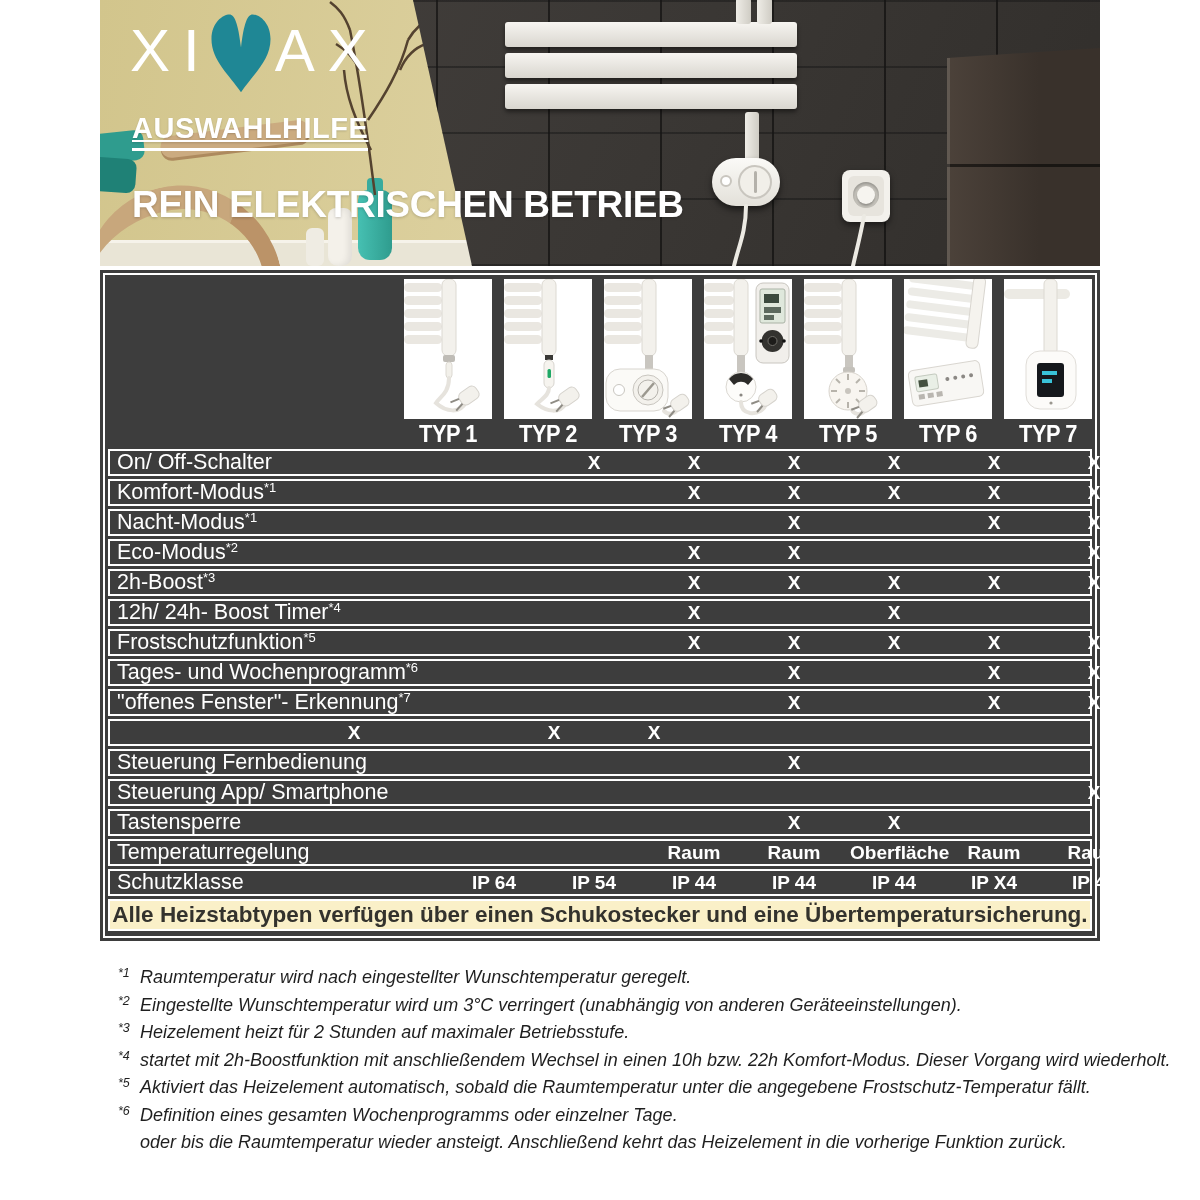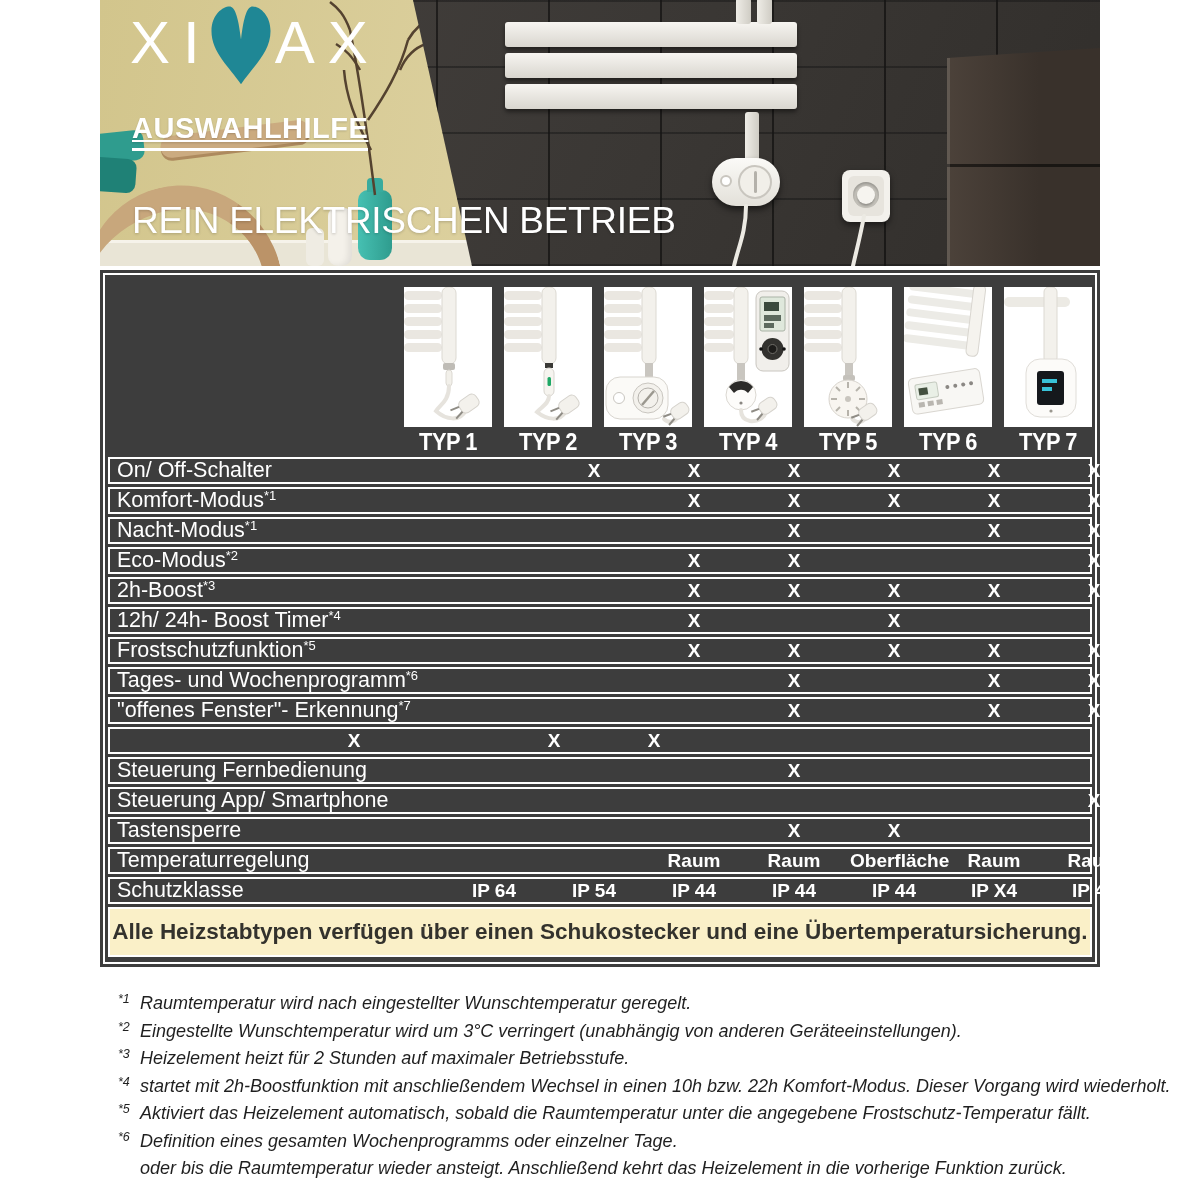--- a/index.html
+++ b/index.html
@@ -39,41 +39,41 @@
   .thermo .dial::after{content:"";position:absolute;left:14px;top:4px;width:3px;height:22px;background:#b4b1aa;border-radius:2px;}
   .thermo .btn{position:absolute;left:8px;top:17px;width:12px;height:12px;border-radius:50%;border:2px solid #c9c6bf;background:#fff;}
   .outlet{position:absolute;left:742px;top:170px;width:48px;height:52px;background:#f3f1ec;border-radius:8px;box-shadow:0 3px 6px rgba(0,0,0,.5);}
   .outlet .inner{position:absolute;inset:6px;background:#e7e4dd;border-radius:6px;}
   .outlet .socket{position:absolute;left:11px;top:12px;width:26px;height:26px;border-radius:50%;background:#d4d1c9;box-shadow:inset 0 2px 4px rgba(0,0,0,.35);}
   .outlet .plug{position:absolute;left:15px;top:16px;width:18px;height:18px;border-radius:50%;background:#f6f4ef;box-shadow:0 2px 3px rgba(0,0,0,.35);}
   .cabinet{position:absolute;left:847px;top:48px;width:153px;height:218px;background:linear-gradient(90deg,#4c423a,#39312b 60%);clip-path:polygon(0 10px,100% 0,100% 100%,0 100%);}
   .cabinet::before{content:"";position:absolute;left:0;top:116px;width:100%;height:3px;background:rgba(0,0,0,.55);}
   .cabinet::after{content:"";position:absolute;left:0;top:10px;width:3px;height:100%;background:rgba(255,255,255,.12);}
 
-  .logo{position:absolute;left:30px;top:0;display:flex;align-items:flex-start;color:#fff;}
+  .logo{position:absolute;left:30px;top:8px;display:flex;align-items:flex-start;color:#fff;}
   .logo .lt{font-size:60px;line-height:86px;letter-spacing:13px;font-weight:400;}
   .logo svg{margin:2px -2px 0 -8px;}
   .kicker{position:absolute;left:32px;top:112px;color:#fff;font-weight:bold;font-size:29px;letter-spacing:.5px;
           border-bottom:3px solid #fff;padding-bottom:3px;text-shadow:0 1px 2px rgba(0,0,0,.18);text-decoration:underline;}
   .title1{position:absolute;left:32px;top:152px;color:#fff;font-weight:bold;font-size:37px;letter-spacing:-.3px;text-shadow:0 1px 3px rgba(0,0,0,.2);}
-  .title2{position:absolute;left:32px;top:200px;color:#fff;font-weight:normal;font-size:37px;letter-spacing:-.3px;text-shadow:0 1px 3px rgba(0,0,0,.2);}
+  .title2{position:absolute;left:32px;top:184px;color:#fff;font-weight:bold;font-size:37px;letter-spacing:-.3px;text-shadow:0 1px 3px rgba(0,0,0,.2);}
 
   
-  .panel{position:relative;margin-top:4px;background:#3d3d3d;padding:17px 8px 10px 8px;}
+  .panel{position:relative;margin-top:4px;background:#3d3d3d;padding:9px 8px 10px 8px;}
   .panel::after{content:"";position:absolute;inset:3px;border:2px solid #fff;pointer-events:none;}
   .tiles{display:flex;gap:12px;margin-left:296px;height:140px;}
   .tile{width:88px;height:140px;background:#fff;overflow:hidden;flex:none;}
   .typ-row{display:flex;gap:12px;margin-left:296px;height:30px;align-items:center;}
   .typ{width:88px;flex:none;text-align:center;color:#fff;font-weight:bold;font-size:23px;transform:scaleX(.95);letter-spacing:-.5px;}
   .frow{display:flex;align-items:center;border:2px solid #fff;background:#3d3d3d;height:27px;margin-bottom:3px;gap:48px;}
   .flabel{width:292px;flex:none;padding-left:7px;color:#fff;font-size:21.5px;white-space:nowrap;}
   .flabel sup{font-size:13px;vertical-align:7px;letter-spacing:0;}
   .cells{display:flex;gap:12px;}
   .fcell{width:88px;flex:none;text-align:center;color:#fff;font-weight:bold;font-size:19px;white-space:nowrap;}
-  .banner{margin-top:2px;height:50px;border:2px solid #fff;background:#faf0c8;display:flex;align-items:center;justify-content:center;
+  .banner{margin-top:2px;height:32px;border:2px solid #fff;background:#faf0c8;display:flex;align-items:center;justify-content:center;
           color:#33322d;font-weight:bold;font-size:22.5px;}
 
   
   .footnotes{margin:24px 0 0 18px;color:#1f1f1f;font-style:italic;font-size:18px;line-height:25.5px;}
   .fn{white-space:nowrap;}
   .fn .fnsup{display:inline-block;font-size:12.5px;transform:translateY(-6px);width:22px;}
   .fn.cont{padding-left:22px;}
 </style>
 </head>
 <body>

